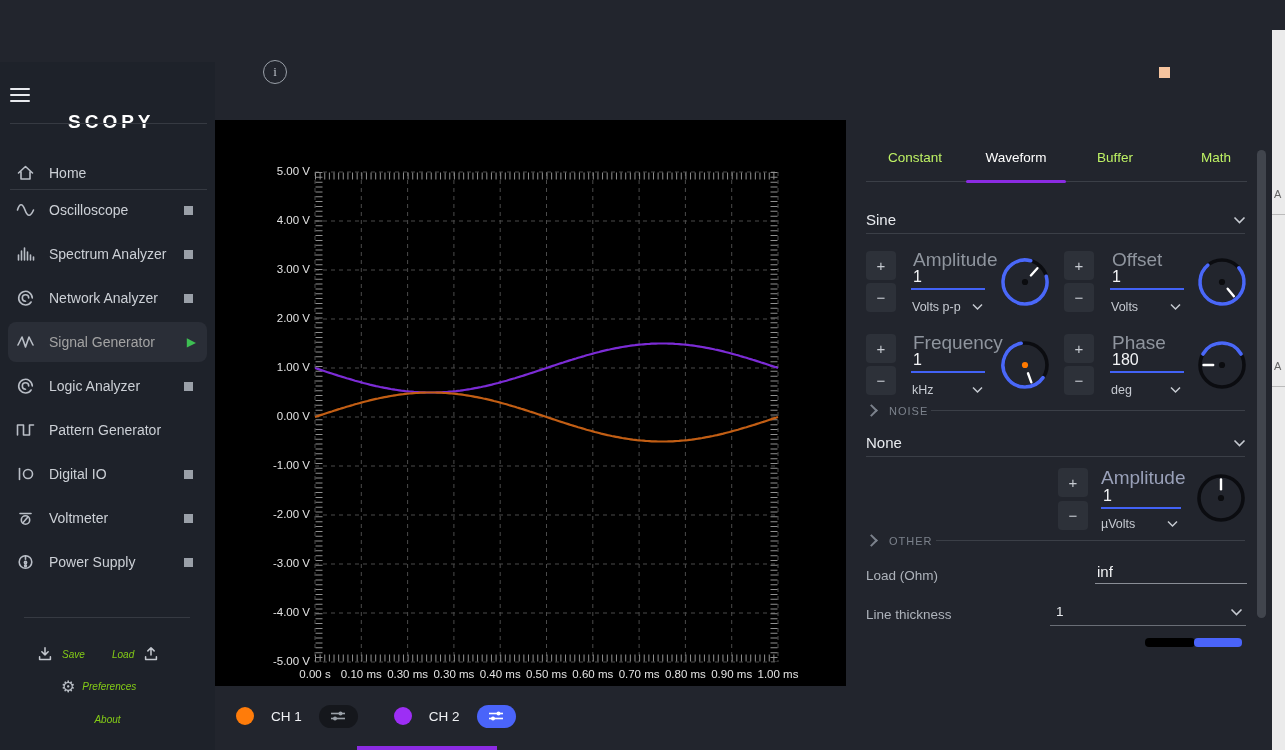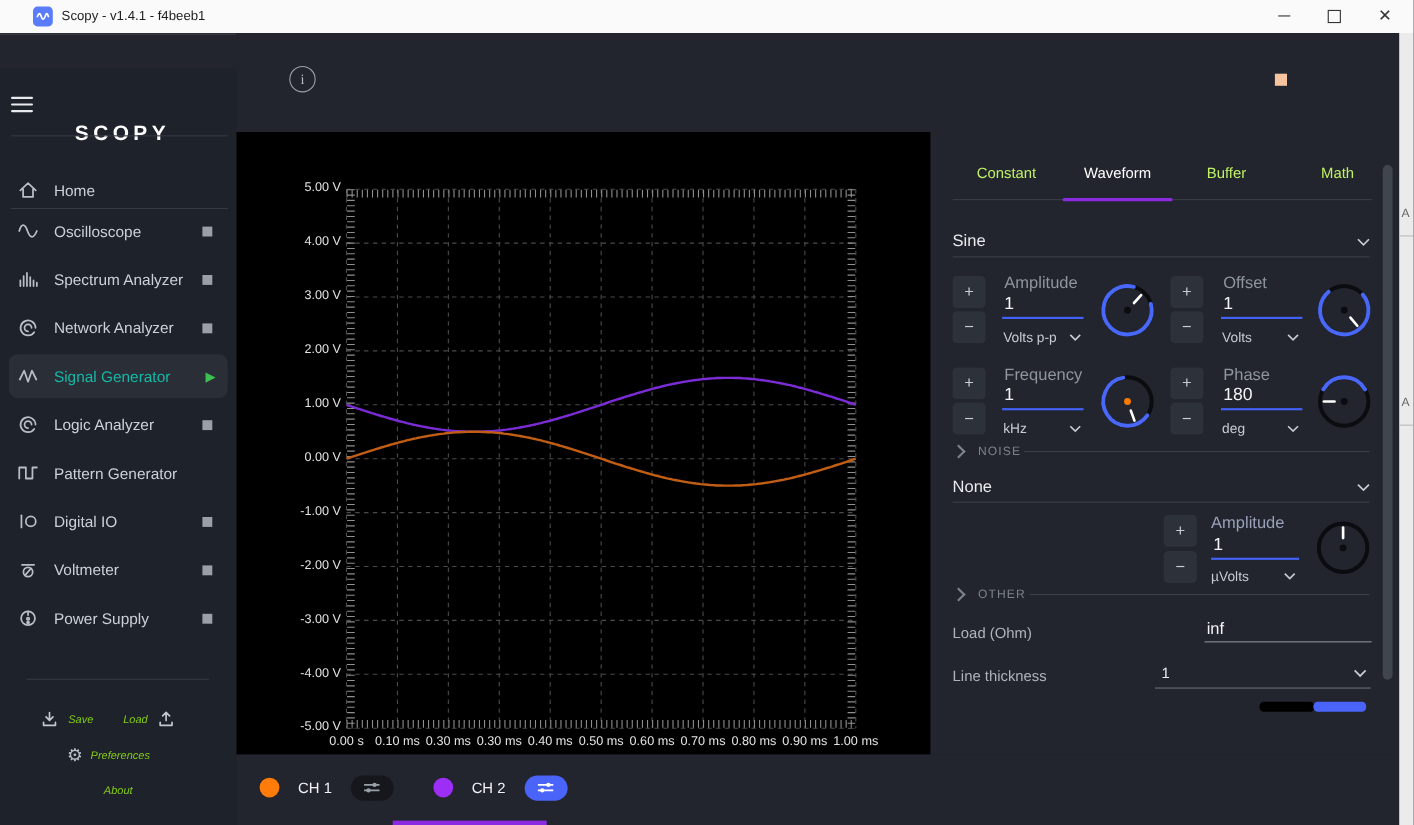--- a/index.html
+++ b/index.html
@@ -20,21 +20,21 @@
 
   
   .sidebar{position:absolute;left:0;top:30px;width:215px;height:720px;background:#1e222a;margin-top:32px;}
   .hamburger span{display:block;width:20px;height:2.4px;background:#e8eaee;margin:3.6px 0;border-radius:1px;}
   .scopylogo{position:absolute;left:68px;top:49px;font-size:19px;font-weight:bold;color:#fff;letter-spacing:4px;}
   .side-div{position:absolute;left:10px;width:197px;height:1px;background:#363a42;}
   .side-item{position:absolute;left:8px;width:199px;height:40px;display:flex;align-items:center;border-radius:8px;cursor:pointer;}
   .side-item.active{background:#2a2e37;}
   .side-item .ic{width:22px;height:20px;margin-left:6px;display:flex;align-items:center;justify-content:center;}
   .side-item .lbl{margin-left:13px;font-size:14px;color:#ccd0d6;}
-  .side-item.active .lbl{color:#14b8a6;}
+  .side-item.active .lbl{color:#a3a3a3;}
   .ind-square{position:absolute;right:14px;width:9px;height:9px;background:#9aa0a8;}
   .ind-play{position:absolute;right:11px;font-size:12px;color:#3dbf52;}
   .footer-txt{color:#84cc16;font-size:10px;font-style:italic;}
   .adi-box{position:absolute;left:40px;top:709px;width:24px;height:24px;background:#51555d;display:flex;align-items:center;justify-content:center;}
   .adi-tri{width:0;height:0;border-top:7px solid transparent;border-bottom:7px solid transparent;border-left:11px solid #1e222a;margin-left:3px;}
   .adi-text{position:absolute;left:70px;top:709px;font-size:11px;font-weight:bold;color:#51555d;line-height:12px;letter-spacing:1px;}
 
   
   .topbar{position:absolute;left:215px;top:30px;width:1057px;height:90px;background:#22252d;}
   .infoicon{position:absolute;left:263px;top:60px;width:22px;height:22px;border:1.6px solid #9aa0a8;border-radius:50%;
@@ -52,21 +52,21 @@
   
   .rpanel{position:absolute;left:846px;top:120px;width:426px;height:566px;background:#22252d;}
   .tab{position:absolute;top:150px;height:24px;font-size:13.5px;color:#bef264;text-align:center;cursor:pointer;}
   .tab.active{color:#fff;}
   .tabline{position:absolute;left:866px;top:181px;width:381px;height:1px;background:#3b3f47;}
   .tabline-active{position:absolute;left:966px;top:180px;width:100px;height:3px;background:#8b2be2;border-radius:2px;}
   .sel-text{position:absolute;font-size:15px;color:#e9ebef;cursor:pointer;}
   .sel-line{position:absolute;height:1px;background:#3b3f47;}
   .stepbtn{position:absolute;width:30px;height:29px;background:#2d3139;border:none;border-radius:4px;color:#c7cbd2;
            font-size:15px;line-height:15px;cursor:pointer;font-family:"Liberation Sans",sans-serif;}
-  .ctl-label{position:absolute;font-size:15px;color:#8f959e;}
+  .ctl-label{position:absolute;font-size:19px;color:#8f959e;}
   .ctl-label.dim{color:#99a0b8;}
   .ctl-value{position:absolute;background:transparent;border:none;border-bottom:2px solid #4262f5;color:#f2f3f5;
              font-size:16px;padding:0 0 2px 2px;font-family:"Liberation Sans",sans-serif;}
   .ctl-unit{position:absolute;font-size:12.5px;color:#c6cad1;cursor:pointer;}
   .sec-chev{position:absolute;width:7px;height:7px;border-right:2px solid #7c828c;border-top:2px solid #7c828c;transform:rotate(45deg);}
   .sec-label{position:absolute;font-size:11px;color:#7c828c;letter-spacing:1px;}
   .sec-line{position:absolute;height:1px;background:#3b3f47;}
   .plain-label{position:absolute;font-size:13.5px;color:#aeb3bb;}
   .load-input{position:absolute;background:transparent;border:none;border-bottom:1px solid #8a8e96;color:#f2f3f5;
               font-size:15px;padding:0 0 3px 2px;font-family:"Liberation Sans",sans-serif;}
@@ -86,37 +86,20 @@
   
   .edgewin{position:absolute;left:1272px;top:30px;width:13px;height:720px;background:#ebebeb;}
   .edge-frag{position:absolute;left:2px;font-size:11px;color:#666;}
   .edge-line{position:absolute;left:0;width:13px;height:1px;background:#bbb;}
 </style>
 </head>
 <body>
 
 <div class="app">
 
-  <div class="titlebar">
-    <div class="appicon">
-      <svg width="14" height="14" viewBox="0 0 14 14">
-          <path d="M2 7 q2 -5 3.5 0 t3.5 0 q1.5 -5 3 0" stroke="#fff" stroke-width="1.6" fill="none" stroke-linecap="round"></path>
-        </svg>
-    </div>
-    <div class="title">Scopy - v1.4.1 - f4beeb1</div>
-    <div class="winbtn" style="left:1150px;">
-        <span class="min"></span>
-      </div>
-    <div class="winbtn" style="left:1196px;">
-        <span class="max"></span>
-      </div>
-    <div class="winbtn" style="left:1242px;">
-        <span class="cls">✕</span>
-      </div>
-  </div>
 
   <div class="sidebar">
     <div class="abs hamburger" style="left:10px;top:22px;">
         <span></span>
         <span></span>
         <span></span>
       </div>
     <div class="scopylogo">SCOPY</div>
     <div class="side-div" style="top:61px;"></div>
     <div id="side-items">

